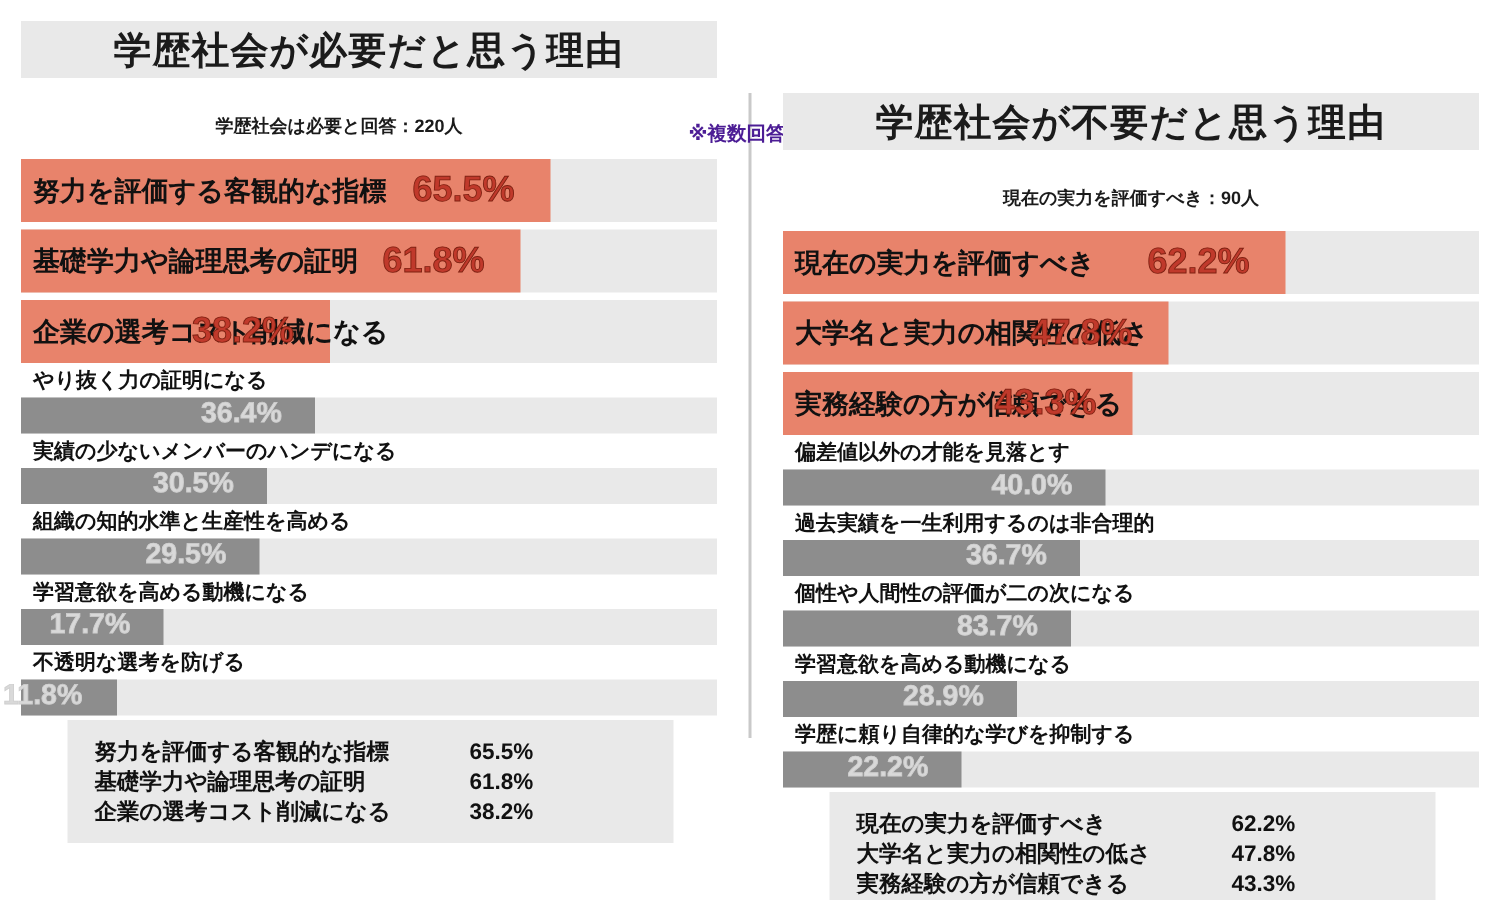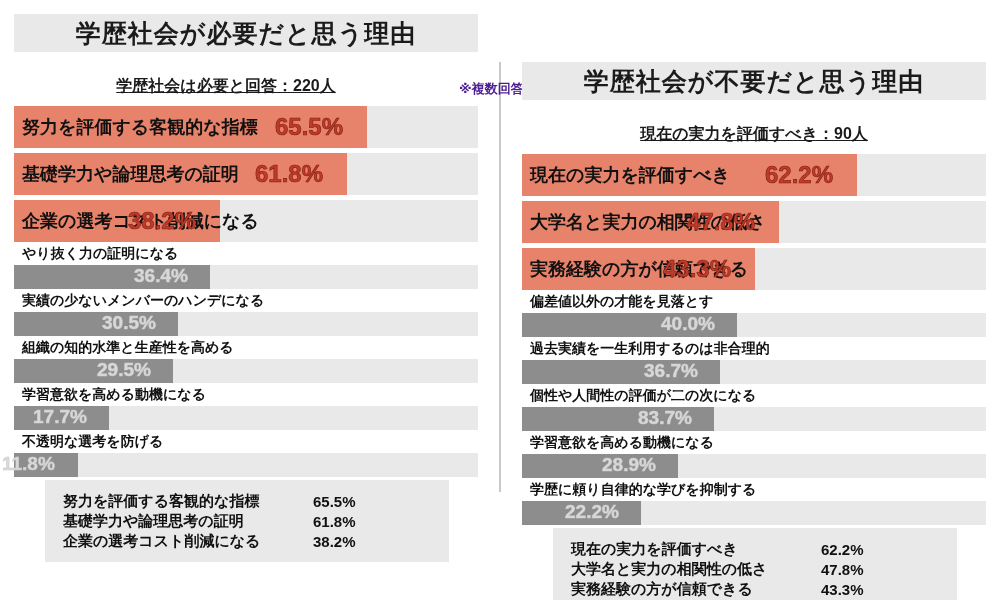--- a/index.html
+++ b/index.html
@@ -26,21 +26,21 @@
     background:#e9e9e9;
     display:flex; align-items:center; justify-content:center;
   }
   .title-bar .title {
     font-size:25px; font-weight:bold; color:#1b1b1b; letter-spacing:1px;
     white-space:nowrap;
   }
 
   .subcount {
     position:absolute; top:76px; width:464px; left:14px;
-    text-align:center; font-size:16px; color:#1b1b1b; font-weight:bold;text-decoration:underline;
+    text-align:center; font-size:12px; color:#1b1b1b; font-weight:bold;
   }
   .panel.left .subcount { text-align:center; padding-right:40px; }
 
   .note {
     position:absolute; left:459px; top:80px; width:120px;
     font-size:13px; color:#4c1d95; font-weight:bold; text-align:left;
   }
 
   
   .bars { position:absolute; left:14px; top:106px; width:464px; }

